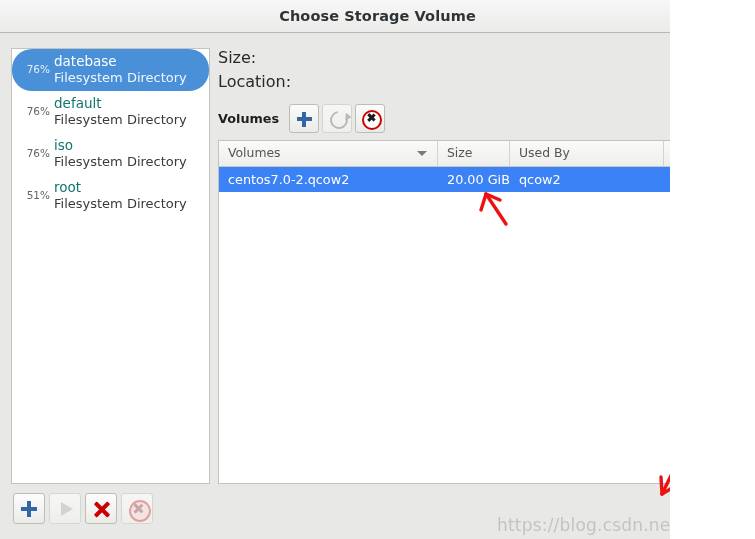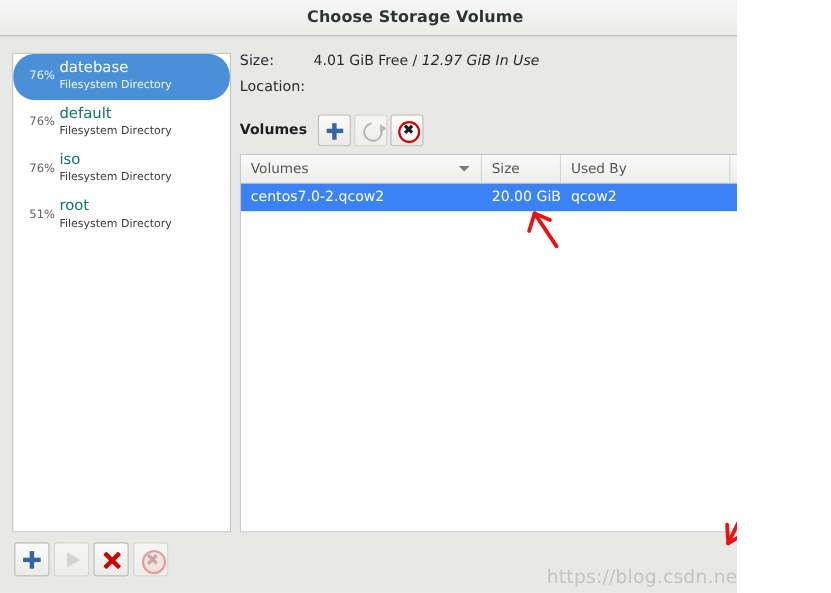--- a/index.html
+++ b/index.html
@@ -94,21 +94,21 @@
     top: 3px;
     font-size: 13.5px;
     color: #0f766e;
     line-height: 18px;
   }
   .pool-row.selected .pool-name { color: #ffffff; }
   .pool-sub {
     position: absolute;
     left: 42px;
     top: 21px;
-    font-size: 10px;
+    font-size: 13px;
     color: #3a3a3a;
     line-height: 16px;
   }
   .pool-row.selected .pool-sub { color: #f0f6fd; }
 
   
   #pool-toolbar {
     position: absolute;
     left: 13px;
     top: 493px;
@@ -186,21 +186,21 @@
   #detail {
     position: absolute;
     left: 218px;
     top: 48px;
     width: 527px;
   }
   .info-line { position: relative; height: 24px; }
   .info-label {
     position: absolute;
     left: 0; top: 0;
-    font-size: 13px;
+    font-size: 16px;
     color: #2a2a2a;
   }
   .info-value {
     position: absolute;
     left: 67px; top: 0;
     font-size: 12.8px;
     color: #2a2a2a;
     white-space: nowrap;
   }
   .info-value .inuse { font-style: italic; }
@@ -442,21 +442,20 @@
       <span class="ico-xmark"></span>
     </div>
     <div class="tool-btn flat">
       <span class="ico-circx"></span>
     </div>
   </div>
 
   <div id="detail">
     <div class="info-line">
       <span class="info-label">Size:</span>
-      <span class="info-value"><span>4.01 GiB Free / </span><span class="inuse">12.97 GiB In Use</span></span>
     </div>
     <div class="info-line">
       <span class="info-label">Location:</span>
     </div>
 
     <div id="volumes-bar">
       <span id="volumes-label">Volumes</span>
       <div class="vol-tool">
         <span class="vt-plus"></span>
       </div>

